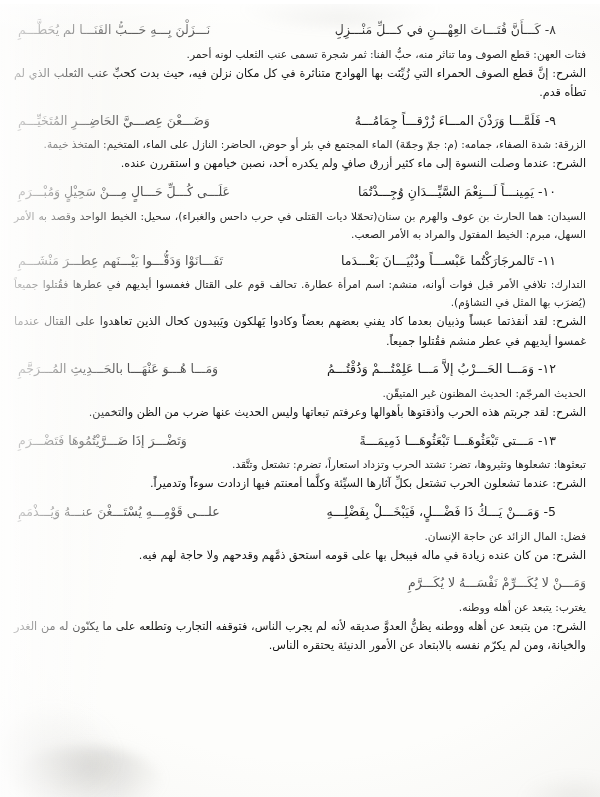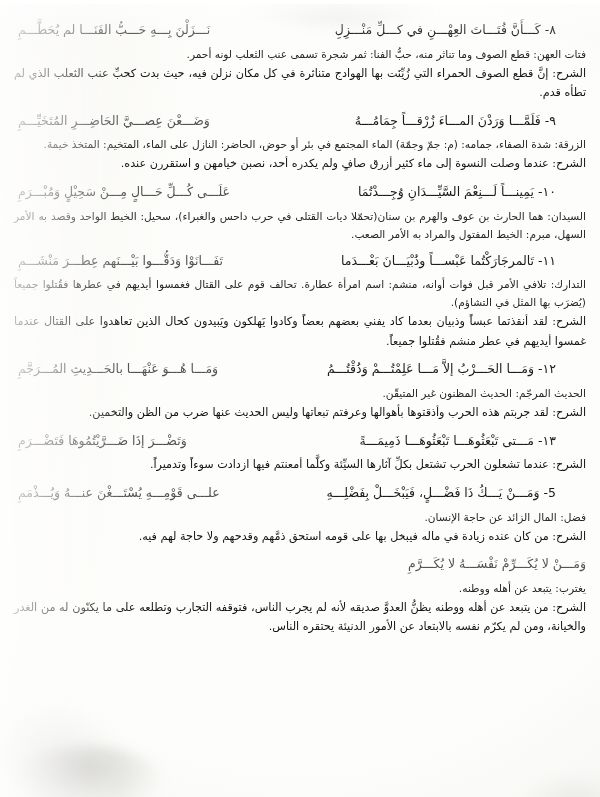--- a/index.html
+++ b/index.html
@@ -174,20 +174,21 @@
           <span class="ajz">وَمَـــا هُـــوَ عَنْهَـــا بالحَـــدِيثِ المُـــرَجَّمِ</span>
         </div>
         <div class="gloss">الحديث المرجّم: الحديث المظنون غير المتيقّن.</div>
         <div class="sharh"><span class="lbl">الشرح:</span> <span>لقد جربتم هذه الحرب وأذقتوها بأهوالها وعرفتم تبعاتها وليس الحديث عنها ضرب من الظن والتخمين.</span></div>
       </div>
       <div class="block">
         <div class="bayt">
           <span class="sadr"><span class="num">١٣-</span> <span>مَـــتى تَبْعَثُوهَـــا تَبْعَثُوهَـــا ذَمِيمَـــةً</span></span>
           <span class="ajz">وَتَضْـــرَ إذَا ضَـــرَّيْتُمُوهَا فَتَضْـــرَمِ</span>
         </div>
+        <div class="gloss">تبعثوها: تشعلوها وتثيروها، تضر: تشتد الحرب وتزداد استعاراً، تضرم: تشتعل وتتَّقد.</div>
         <div class="sharh"><span class="lbl">الشرح:</span> <span>عندما تشعلون الحرب تشتعل بكلِّ آثارها السيِّئة وكلَّما أمعنتم فيها ازدادت سوءاً وتدميراً.</span></div>
       </div>
       <div class="block">
         <div class="bayt">
           <span class="sadr"><span class="num">5-</span> <span>وَمَـــنْ يَـــكُ ذَا فَضْـــلٍ، فَيَبْخَـــلْ بِفَضْلِـــهِ</span></span>
           <span class="ajz">علـــى قَوْمِـــهِ يُسْتَـــغْنَ عنـــهُ وَيُـــذْمَمِ</span>
         </div>
         <div class="gloss">فضل: المال الزائد عن حاجة الإنسان.</div>
         <div class="sharh"><span class="lbl">الشرح:</span> <span>من كان عنده زيادة في ماله فيبخل بها على قومه استحق ذمَّهم وقدحهم ولا حاجة لهم فيه.</span></div>
       </div>

